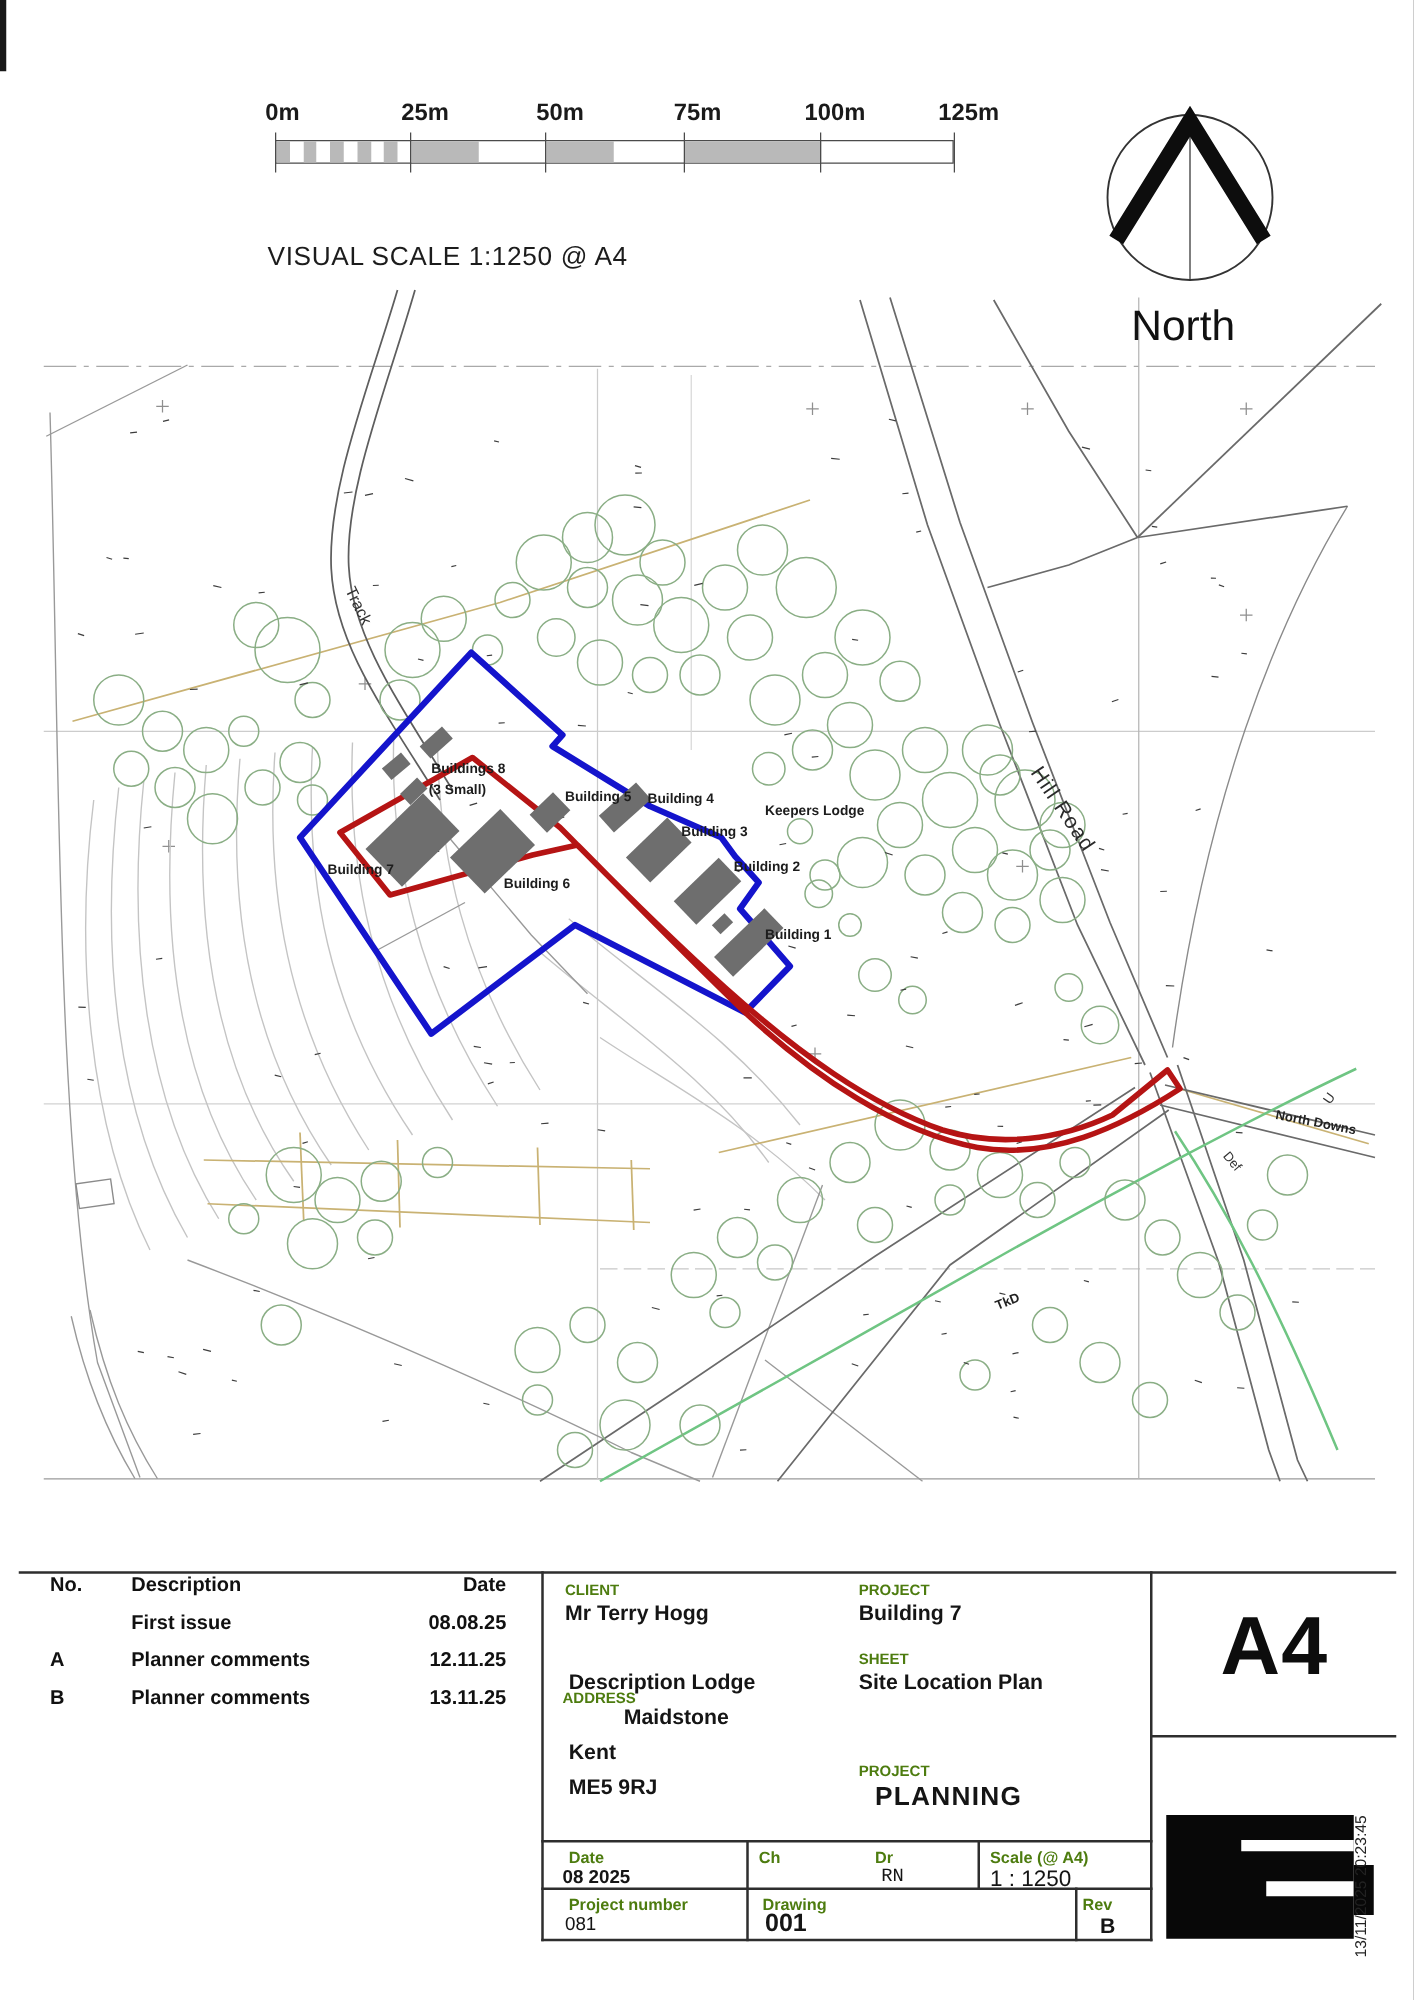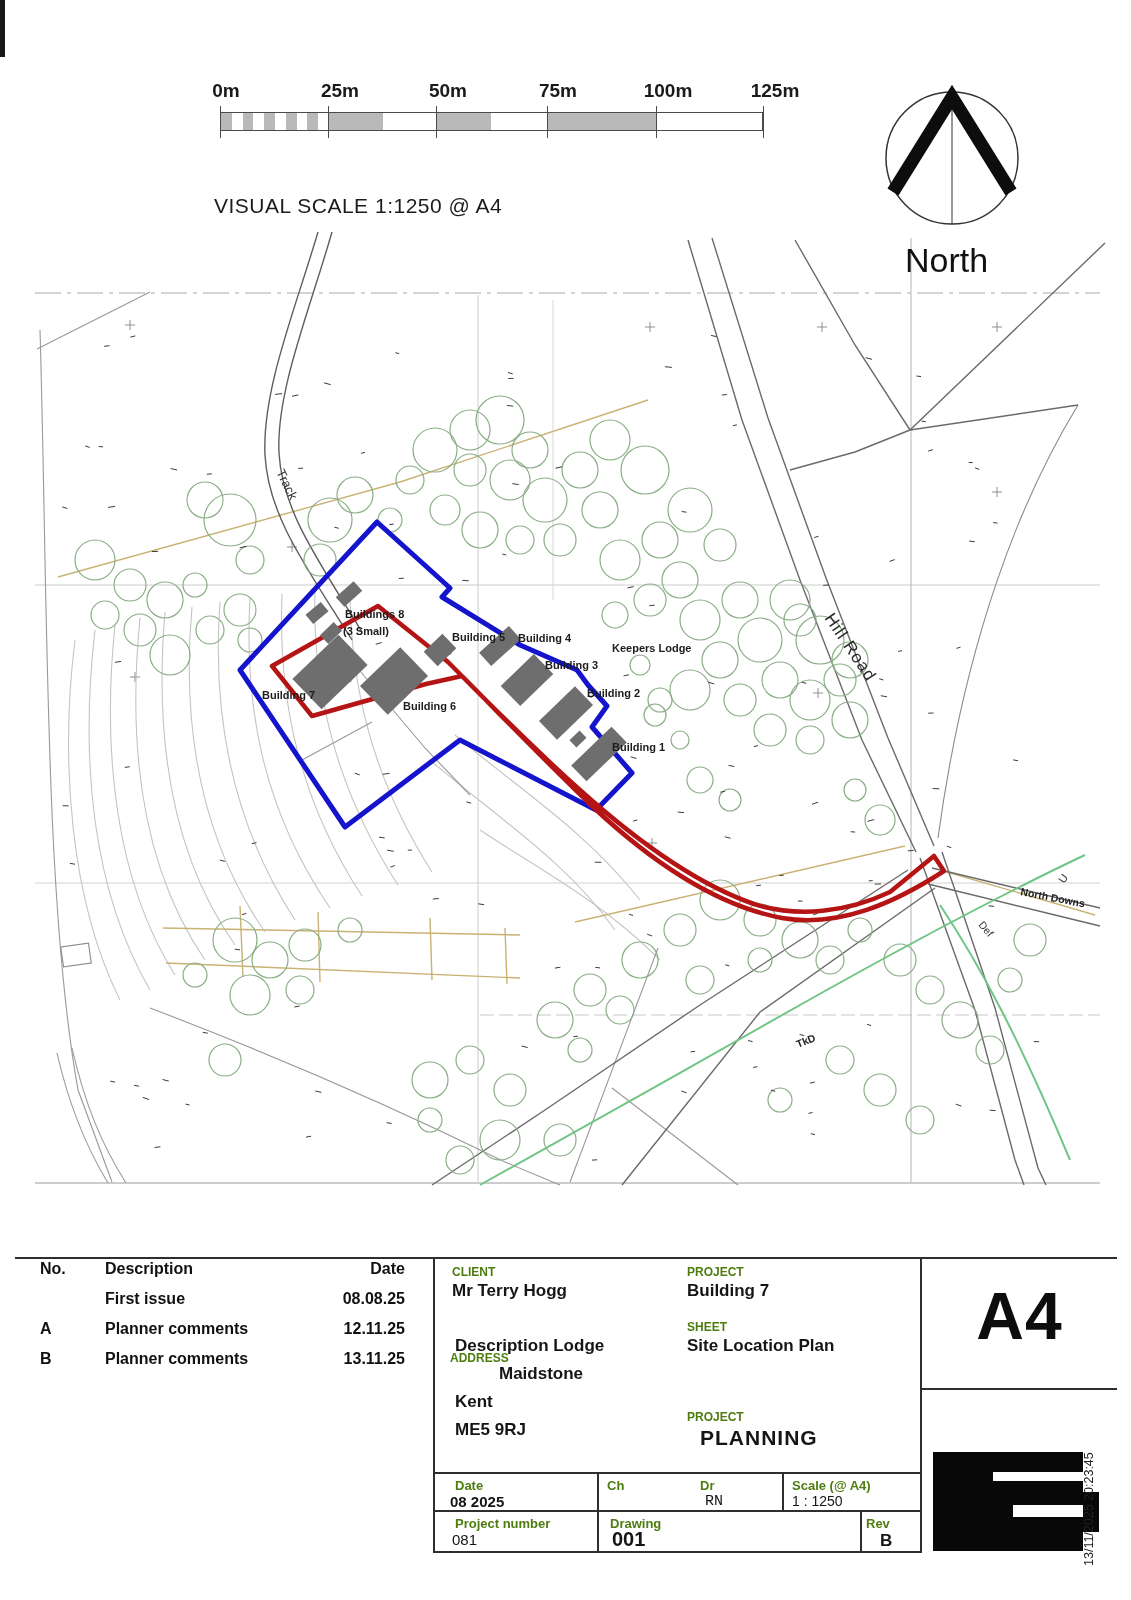--- a/index.html
+++ b/index.html
@@ -499,21 +499,21 @@
     <div class="lbl" style="left:687px;top:1410px;">PROJECT</div>
     <div class="val" style="left:700px;top:1426px;font-size:21px;letter-spacing:1px;">PLANNING</div>
 
     <div class="lbl" style="left:455px;top:1478px;font-size:13px;">Date</div>
     <div class="val" style="left:450px;top:1493px;font-size:15px;font-weight:700;">08 2025</div>
     <div class="lbl" style="left:607px;top:1478px;font-size:13px;">Ch</div>
     <div class="val" style="left:640px;top:1493px;font-size:15px;font-weight:400;"></div>
     <div class="lbl" style="left:700px;top:1478px;font-size:13px;">Dr</div>
     <div class="val" style="left:705px;top:1493px;font-size:15px;font-weight:400;font-family:Liberation Mono, monospace;">RN</div>
     <div class="lbl" style="left:792px;top:1478px;font-size:13px;">Scale (@ A4)</div>
-    <div class="val" style="left:792px;top:1493px;font-size:14px;font-weight:400;">1 : 1250</div>
+    <div class="val" style="left:792px;top:1493px;font-size:18px;font-weight:400;">1 : 1250</div>
 
     <div class="lbl" style="left:455px;top:1516px;font-size:13px;">Project number</div>
     <div class="val" style="left:452px;top:1531px;font-size:15px;font-weight:400;">081</div>
     <div class="lbl" style="left:610px;top:1516px;font-size:13px;">Drawing</div>
     <div class="val" style="left:612px;top:1528px;font-size:20px;">001</div>
     <div class="lbl" style="left:866px;top:1516px;font-size:13px;">Rev</div>
     <div class="val" style="left:880px;top:1531px;">B</div>
 
     <div id="a4-label">A4</div>
 

